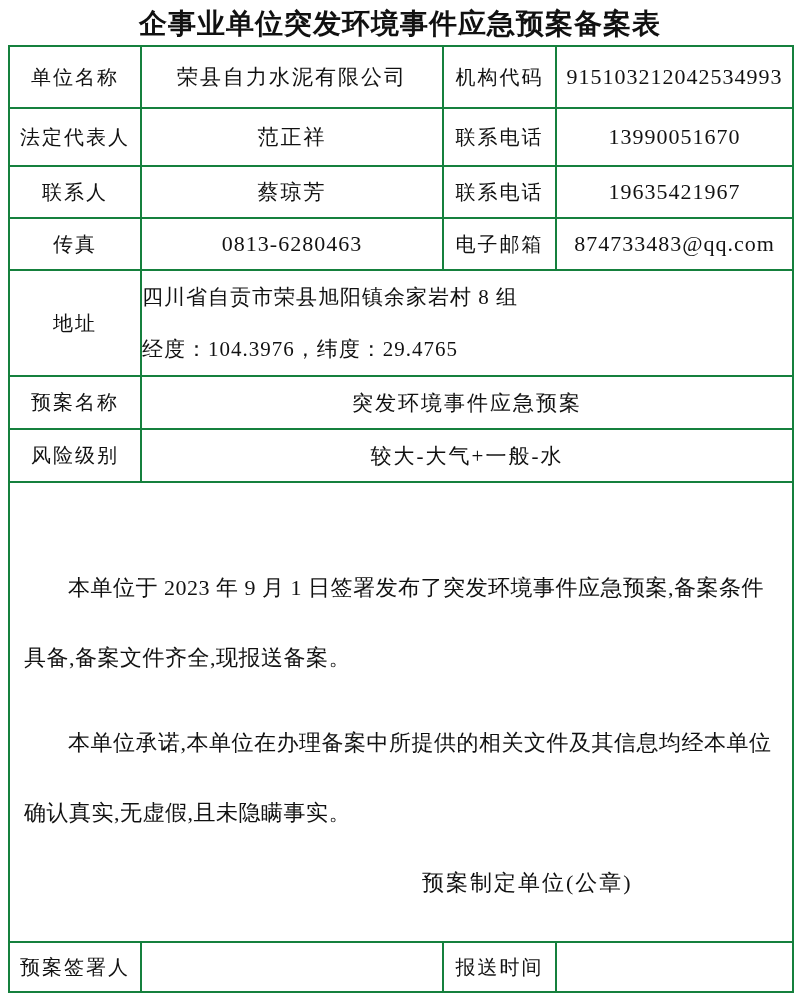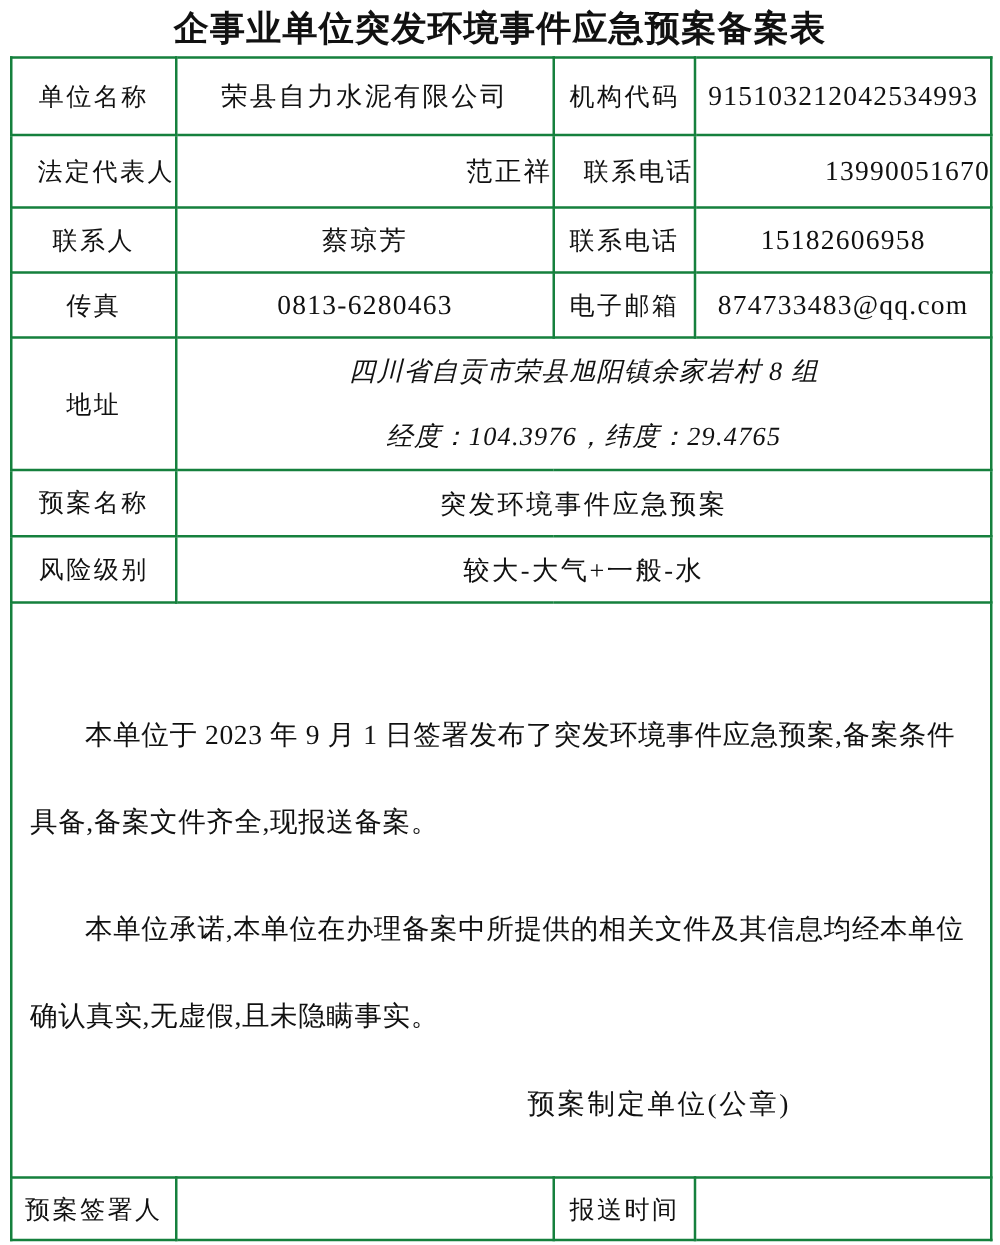--- a/index.html
+++ b/index.html
@@ -38,21 +38,21 @@
     border: 2px solid #15803d;
     vertical-align: middle;
     overflow: hidden;
   }
   col.c1 { width: 132px; }
   col.c2 { width: 302px; }
   col.c3 { width: 113px; }
   col.c4 { width: 237px; }
 
   tr.r1 td { height: 62px; }
-  tr.r2 td { height: 58px; text-align: right; }
+  tr.r2 td { height: 58px; }
   tr.r3 td { height: 52px; margin-top: 22px; }
   tr.r4 td { height: 52px; }
   tr.r5 td { height: 106px; }
   tr.r6 td { height: 53px; }
   tr.r7 td { height: 53px; }
   tr.r8 td { height: 460px; }
   tr.r9 td { height: 50px; margin-top: 40px; }
 
   td.lbl {
     text-align: center;
@@ -65,24 +65,23 @@
     font-size: 21px;
     letter-spacing: 2px;
     color: #111;
   }
   td.num {
     font-size: 22px;
     letter-spacing: 1px;
   }
   td.addr div {
     line-height: 52px;
-    text-align: center;
+    text-align: left;
     font-size: 21px;
     letter-spacing: 1px;
-    font-style: italic;
   }
   td.decl {
     vertical-align: top;
     padding: 46px 12px 0 14px;
     font-size: 22px;
     letter-spacing: 0.5px;
     color: #111;
   }
   td.decl p {
     line-height: 70px;
@@ -123,21 +122,21 @@
       <td class="lbl">法定代表人</td>
       <td class="val">范正祥</td>
       <td class="lbl">联系电话</td>
       <td class="val num">13990051670</td>
     </tr>
 
     <tr class="r3">
       <td class="lbl">联系人</td>
       <td class="val">蔡琼芳</td>
       <td class="lbl">联系电话</td>
-      <td class="val num">15182606958</td>
+      <td class="val num">19635421967</td>
     </tr>
 
     <tr class="r4">
       <td class="lbl">传真</td>
       <td class="val num">0813-6280463</td>
       <td class="lbl">电子邮箱</td>
       <td class="val num">874733483@qq.com</td>
     </tr>
 
     <tr class="r5">

